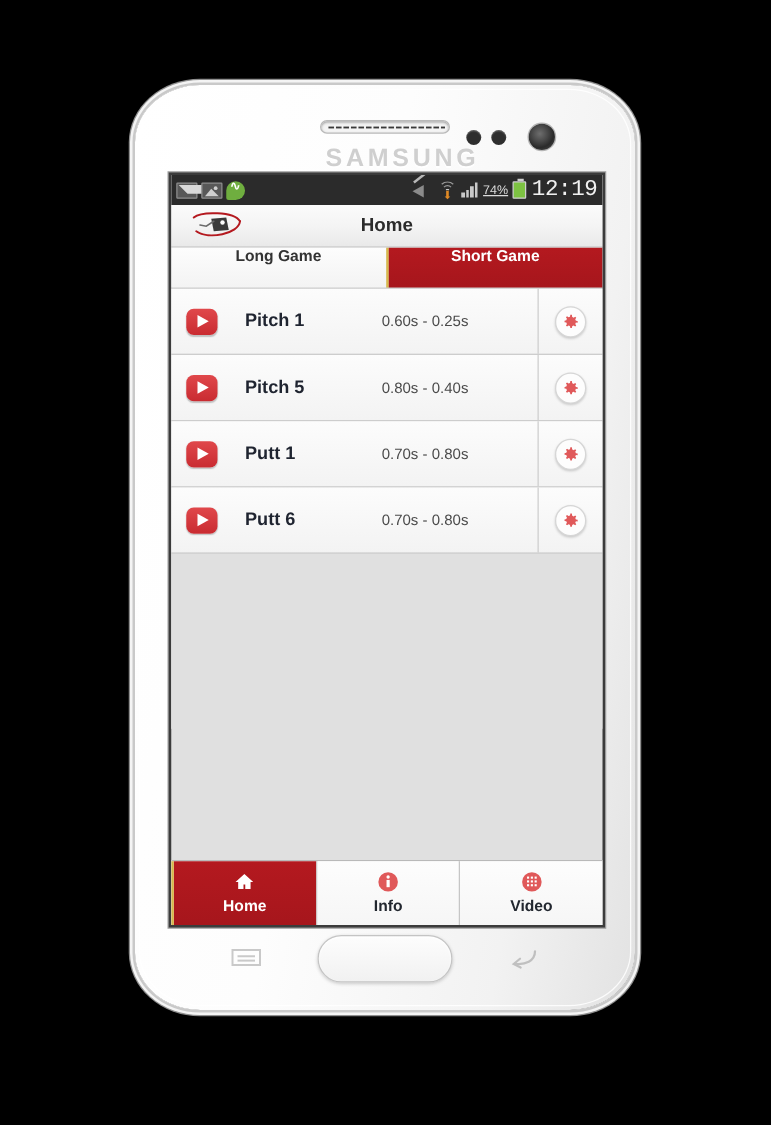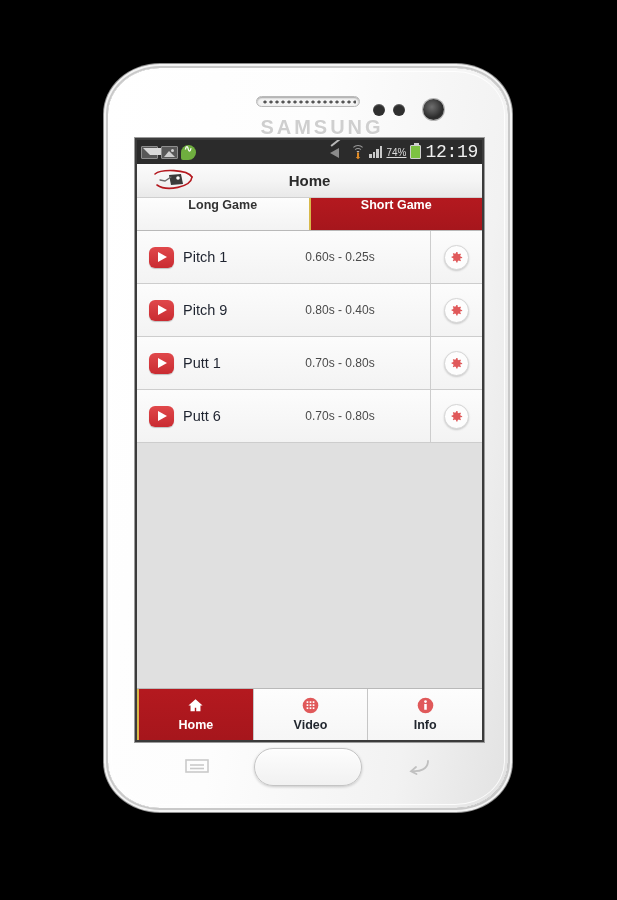--- a/index.html
+++ b/index.html
@@ -185,21 +185,21 @@
     background:linear-gradient(180deg,#e0484b 0%,#c92b31 100%);
     box-shadow:0 1px 1px rgba(0,0,0,.22);
     position:relative; flex:none;
   }
   .play::after{
     content:""; position:absolute; left:9px; top:5px;
     width:0;height:0; border-top:5.5px solid transparent;
     border-bottom:5.5px solid transparent; border-left:9px solid #fff;
   }
   .row-label{
-    margin-left:9px; font-size:14.5px; font-weight:normal; color:#1f2430;
+    margin-left:22px; font-size:14.5px; font-weight:bold; color:#1f2430;
   }
   .row-time{
     position:absolute; left:50%; transform:translateX(-6%);
     font-size:12px; color:#4a4a4a;
   }
   .gear-cell{
     position:absolute; right:0; top:0; bottom:0; width:52px;
     border-left:1px solid #cdcdcd;
     display:flex; align-items:center; justify-content:center;
   }
@@ -317,21 +317,21 @@
             <svg viewBox="0 0 24 24" fill="#e0595a">
                 <path d="M12 8a4 4 0 100 8 4 4 0 000-8zm0 6a2 2 0 110-4 2 2 0 010 4z"></path>
                 <path d="M21 13v-2l-2.3-.4a6.9 6.9 0 00-.8-1.9l1.3-1.9-1.4-1.4-1.9 1.3a6.9 6.9 0 00-1.9-.8L13.6 3h-2l-.4 2.3a6.9 6.9 0 00-1.9.8L7.4 4.8 6 6.2l1.3 1.9a6.9 6.9 0 00-.8 1.9L4.2 10.4v2l2.3.4c.2.7.4 1.3.8 1.9L6 16.6l1.4 1.4 1.9-1.3c.6.4 1.2.6 1.9.8l.4 2.3h2l.4-2.3c.7-.2 1.3-.4 1.9-.8l1.9 1.3 1.4-1.4-1.3-1.9c.4-.6.6-1.2.8-1.9L21 13z"></path>
               </svg>
           </span>
         </span>
       </div>
 
       <div class="row">
         <span class="play"></span>
-        <span class="row-label">Pitch 9</span>
+        <span class="row-label">Pitch 5</span>
         <span class="row-time">0.80s - 0.40s</span>
         <span class="gear-cell">
           <span class="gear">
             <svg viewBox="0 0 24 24" fill="#e0595a">
                 <path d="M12 8a4 4 0 100 8 4 4 0 000-8zm0 6a2 2 0 110-4 2 2 0 010 4z"></path>
                 <path d="M21 13v-2l-2.3-.4a6.9 6.9 0 00-.8-1.9l1.3-1.9-1.4-1.4-1.9 1.3a6.9 6.9 0 00-1.9-.8L13.6 3h-2l-.4 2.3a6.9 6.9 0 00-1.9.8L7.4 4.8 6 6.2l1.3 1.9a6.9 6.9 0 00-.8 1.9L4.2 10.4v2l2.3.4c.2.7.4 1.3.8 1.9L6 16.6l1.4 1.4 1.9-1.3c.6.4 1.2.6 1.9.8l.4 2.3h2l.4-2.3c.7-.2 1.3-.4 1.9-.8l1.9 1.3 1.4-1.4-1.3-1.9c.4-.6.6-1.2.8-1.9L21 13z"></path>
               </svg>
           </span>
         </span>
       </div>
@@ -370,50 +370,50 @@
     </div>
 
     <div class="botnav">
       <div class="nav active">
         <span>
           <svg viewBox="0 0 24 24" fill="#ffffff">
               <path d="M12 3L2 12h3v8h6v-5h2v5h6v-8h3z"></path>
             </svg>
         </span>
         <span>Home</span>
+      </div>
+      <div class="nav inactive">
+        <span>
+          <svg viewBox="0 0 24 24">
+              <circle cx="12" cy="12" r="11" fill="#e0595a"></circle>
+            <circle cx="12" cy="6.5" r="1.9" fill="#fff"></circle>
+              <rect x="10.2" y="9.8" width="3.6" height="8.2" fill="#fff"></rect>
+            </svg>
+        </span>
+        <span>Info</span>
       </div>
       <div class="nav inactive">
         <span>
           <svg viewBox="0 0 24 24">
               <circle cx="12" cy="12" r="11" fill="#e0595a"></circle>
             <g fill="#ffffff">
                 <rect x="6.5" y="6" width="2.4" height="2.4"></rect>
                 <rect x="10.8" y="6" width="2.4" height="2.4"></rect>
                 <rect x="15.1" y="6" width="2.4" height="2.4"></rect>
             <rect x="6.5" y="10.3" width="2.4" height="2.4"></rect>
                 <rect x="10.8" y="10.3" width="2.4" height="2.4"></rect>
                 <rect x="15.1" y="10.3" width="2.4" height="2.4"></rect>
             <rect x="6.5" y="14.6" width="2.4" height="2.4"></rect>
                 <rect x="10.8" y="14.6" width="2.4" height="2.4"></rect>
                 <rect x="15.1" y="14.6" width="2.4" height="2.4"></rect>
               </g>
             </svg>
         </span>
         <span>Video</span>
       </div>
-      <div class="nav inactive">
-        <span>
-          <svg viewBox="0 0 24 24">
-              <circle cx="12" cy="12" r="11" fill="#e0595a"></circle>
-            <circle cx="12" cy="6.5" r="1.9" fill="#fff"></circle>
-              <rect x="10.2" y="9.8" width="3.6" height="8.2" fill="#fff"></rect>
-            </svg>
-        </span>
-        <span>Info</span>
-      </div>
     </div>
 
   </div>
 
   <div class="softkey menu">
     <svg viewBox="0 0 26 20" fill="none" stroke="#555" stroke-width="1.6">
       <rect x="2" y="4" width="22" height="12"></rect>
         <line x1="6" y1="9" x2="20" y2="9"></line>
         <line x1="6" y1="12.5" x2="20" y2="12.5"></line>
     </svg>

